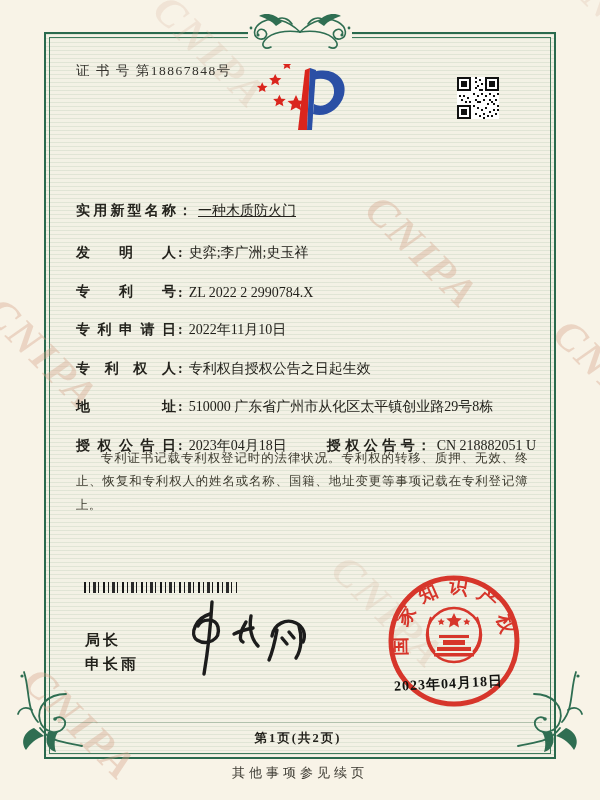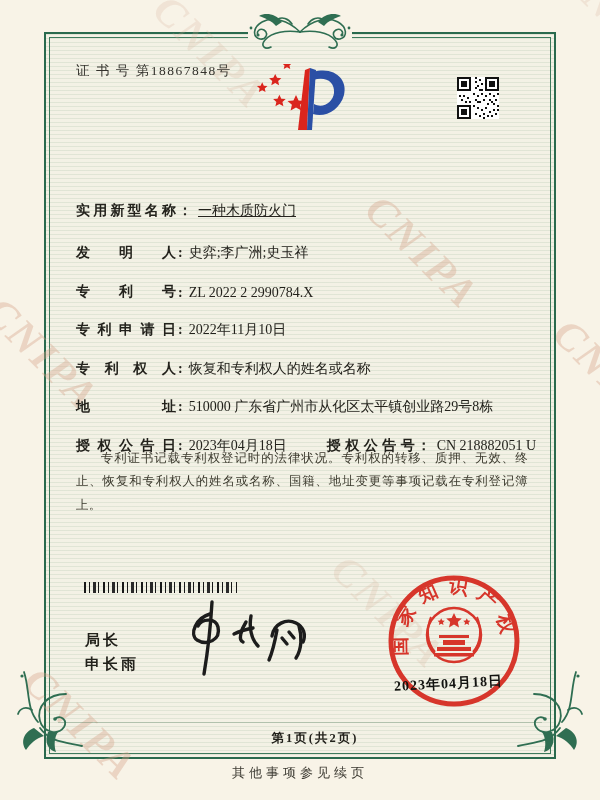--- a/index.html
+++ b/index.html
@@ -73,21 +73,21 @@
   .seal{position:absolute;left:384px;top:571px;width:140px;height:140px;z-index:4;opacity:.93;}
   .seal-date{
     position:absolute;left:394px;top:675px;z-index:5;
     font-size:14px;font-weight:bold;color:#131310;letter-spacing:1px;
     transform:rotate(-3deg);
   }
 
   .footer-sep{position:absolute;left:58px;top:722px;width:484px;height:1px;background:rgba(90,130,100,.35);}
   .page-info{
     position:absolute;left:44px;top:730px;width:508px;text-align:center;
-    font-size:12.5px;font-weight:600;letter-spacing:2px;color:#23221c;padding-left:17px;
+    font-size:12.5px;font-weight:600;letter-spacing:2px;color:#23221c;
   }
   .note{
     position:absolute;left:0;top:764px;width:600px;text-align:center;
     font-size:13px;letter-spacing:4px;color:#3c3a32;
   }
 
   
   .orn-top{position:absolute;left:220px;top:10px;width:160px;height:42px;z-index:5;}
   .orn-corner{position:absolute;width:84px;height:92px;z-index:5;}
   .orn-bl{left:8px;top:666px;}
@@ -153,21 +153,21 @@
       <div class="frow">
         <span class="flabel">发明人</span><span class="fsep">:</span><span class="fval">史弈;李广洲;史玉祥</span>
       </div>
       <div class="frow">
         <span class="flabel">专利号</span><span class="fsep">:</span><span class="fval">ZL 2022 2 2990784.X</span>
       </div>
       <div class="frow">
         <span class="flabel">专利申请日</span><span class="fsep">:</span><span class="fval">2022年11月10日</span>
       </div>
       <div class="frow">
-        <span class="flabel">专利权人</span><span class="fsep">:</span><span class="fval">恢复和专利权人的姓名或名称</span>
+        <span class="flabel">专利权人</span><span class="fsep">:</span><span class="fval">专利权自授权公告之日起生效</span>
       </div>
       <div class="frow">
         <span class="flabel">地址</span><span class="fsep">:</span><span class="fval">510000 广东省广州市从化区太平镇创业路29号8栋</span>
       </div>
       <div class="frow">
         <span class="flabel">授权公告日</span><span class="fsep">:</span><span class="fval">2023年04月18日</span><span class="fpair2"><span class="flabel w2">授权公告号</span><span class="fsep">：</span><span class="fval">CN 218882051 U</span></span>
       </div>
     </div>
 
     <div class="paras">

